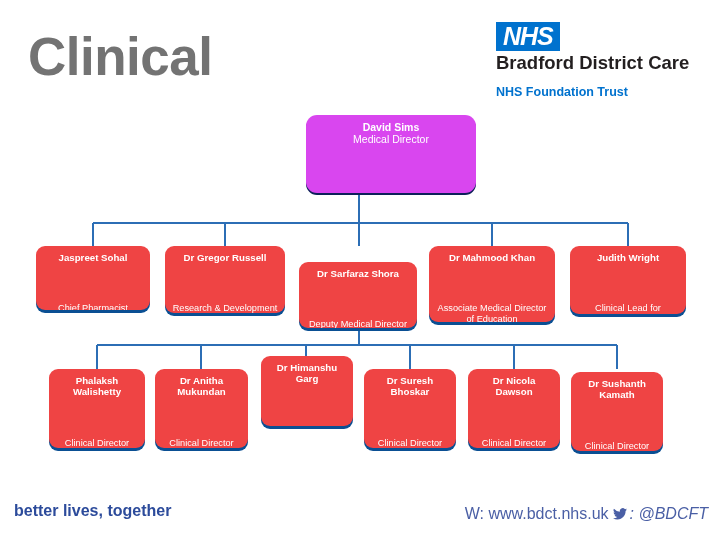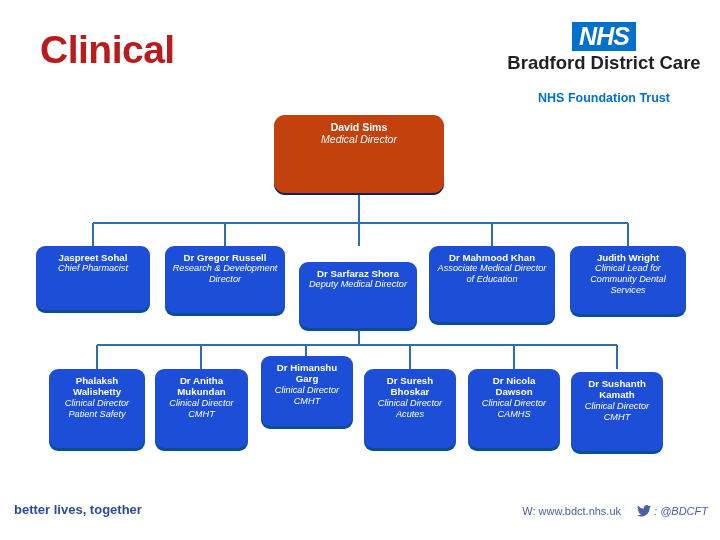--- a/index.html
+++ b/index.html
@@ -13,36 +13,36 @@
     height: 540px;
     position: relative;
     overflow: hidden;
     font-family: "Liberation Sans", sans-serif;
     background: #ffffff;
   }
 
   
   #slide-title {
     position: absolute;
-    left: 40px;
+    left: 28px;
     top: 30px;
-    font-size: 39px;
-    font-weight: bold;
-    color: #b91c1c;
+    font-size: 53px;
+    font-weight: bold;
+    color: #737373;
     letter-spacing: -0.5px;
     line-height: 1;
     white-space: nowrap;
   }
 
   #nhs-logo {
     position: absolute;
     right: 8px;
     top: 22px;
     width: 216px;
-    text-align: center;
+    text-align: left;
   }
   #nhs-badge {
     display: inline-block;
     background: #0072CE;
     color: #ffffff;
     font-size: 25px;
     font-weight: bold;
     font-style: italic;
     letter-spacing: -1px;
     padding: 1px 7px 2px 7px;
@@ -56,21 +56,21 @@
     line-height: 1.15;
     margin-top: 1px;
     white-space: nowrap;
   }
   #nhs-trust-sub {
     display: block;
     color: #0072CE;
     font-size: 12.5px;
     font-weight: bold;
     line-height: 1.2;
-    margin-top: 18px;
+    margin-top: 12px;
     white-space: nowrap;
   }
 
   
   #org-chart {
     position: absolute;
     left: 0;
     top: 0;
     width: 720px;
     height: 540px;
@@ -93,57 +93,57 @@
     line-height: 1.18;
     overflow: hidden;
   }
   .node .nm {
     display: block;
     font-weight: bold;
   }
   .node .rl {
     display: block;
     font-weight: normal;
-    font-style: italic;
   }
 
   .node.root {
-    background: #c2410c;
+    background: #d946ef;
     border-radius: 11px;
     box-shadow: 0 2px 0 0 #0d2059;
+    margin-left: 32px;
   }
   .node.root .nm { font-size: 10.5px; }
   .node.root .rl { font-size: 10.5px; }
 
   .node.lvl2, .node.lvl3 {
-    background: #1d4ed8;
+    background: #ef4444;
     box-shadow: 0 3px 0 0 #0a4f93;
   }
   .node.lvl2 .nm, .node.lvl3 .nm { font-size: 9.7px; }
-  .node.lvl2 .rl, .node.lvl3 .rl { font-size: 9.2px; }
+  .node.lvl2 .rl, .node.lvl3 .rl { font-size: 9.2px; margin-top: 40px; }
 
   
   #footer-tagline {
     position: absolute;
     left: 14px;
     top: 502px;
-    font-size: 13px;
+    font-size: 16px;
     font-weight: bold;
     color: #2C4B9B;
     white-space: nowrap;
   }
   #footer-right {
     position: absolute;
     right: 12px;
     top: 505px;
     display: flex;
     align-items: flex-start;
-    gap: 16px;
+    gap: 4px;
     color: #4A5FA5;
-    font-size: 11px;
+    font-size: 16px;
     white-space: nowrap;
   }
   #footer-social {
     display: flex;
     align-items: center;
     gap: 3px;
     font-style: italic;
   }
   #twitter-icon { display: block; }
 </style>

